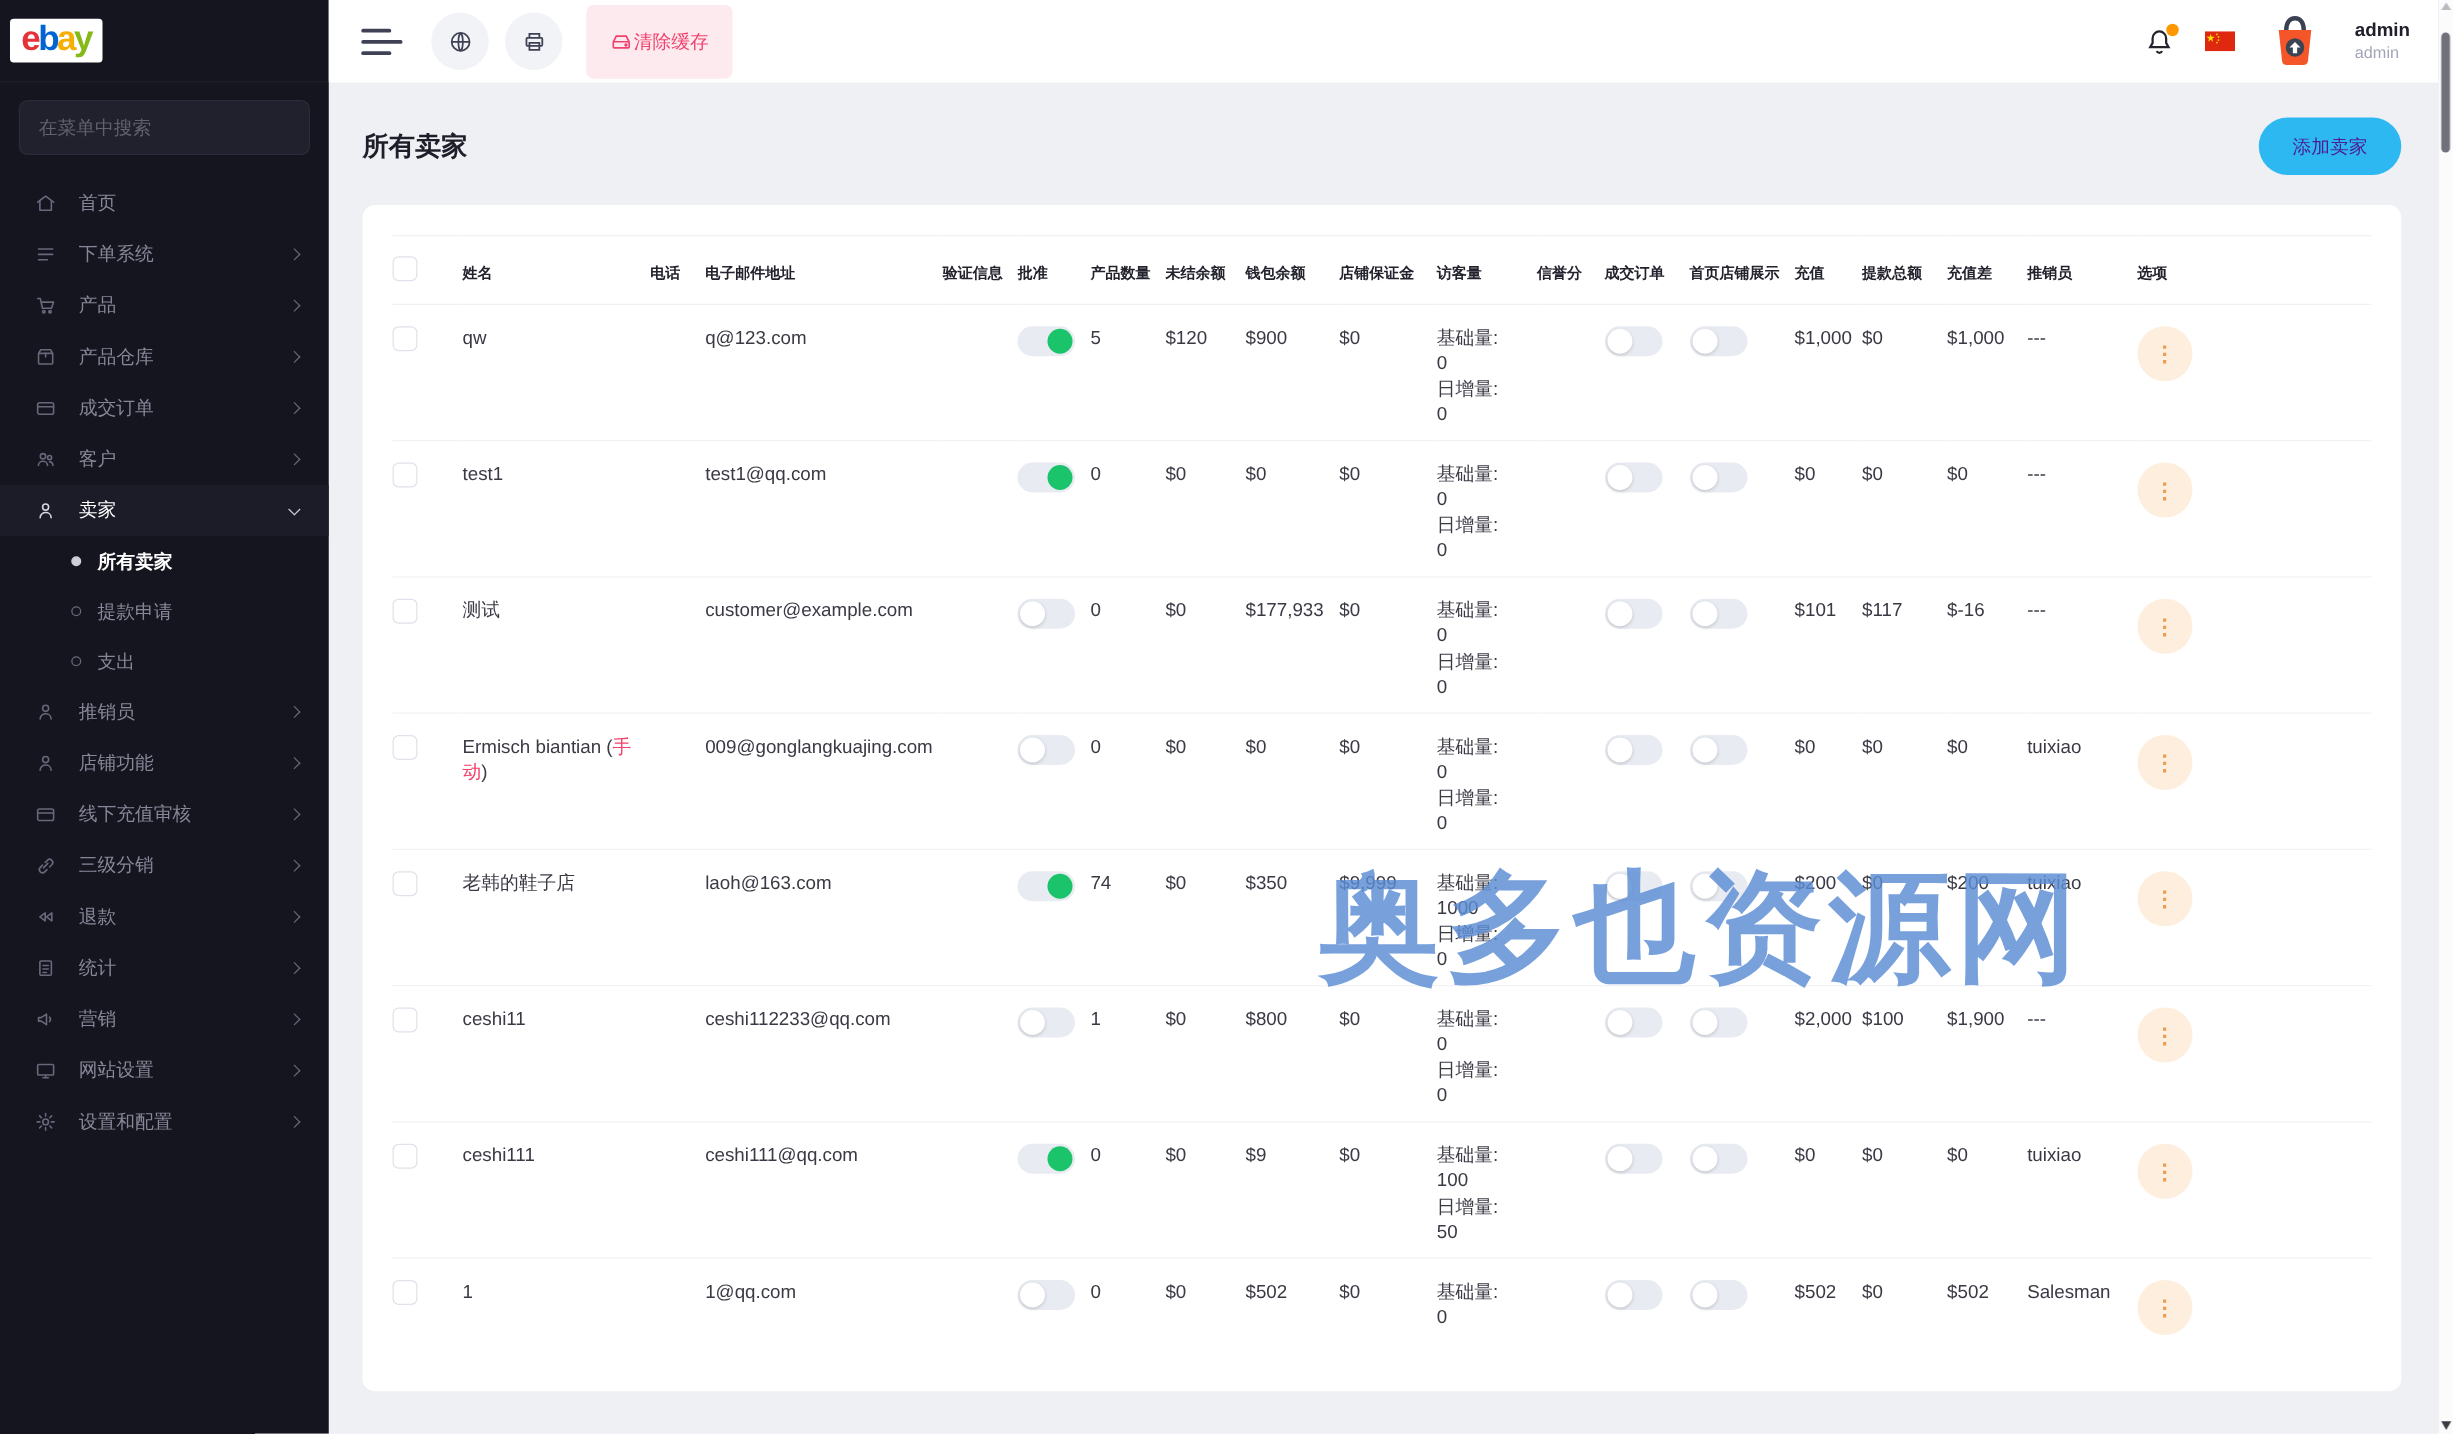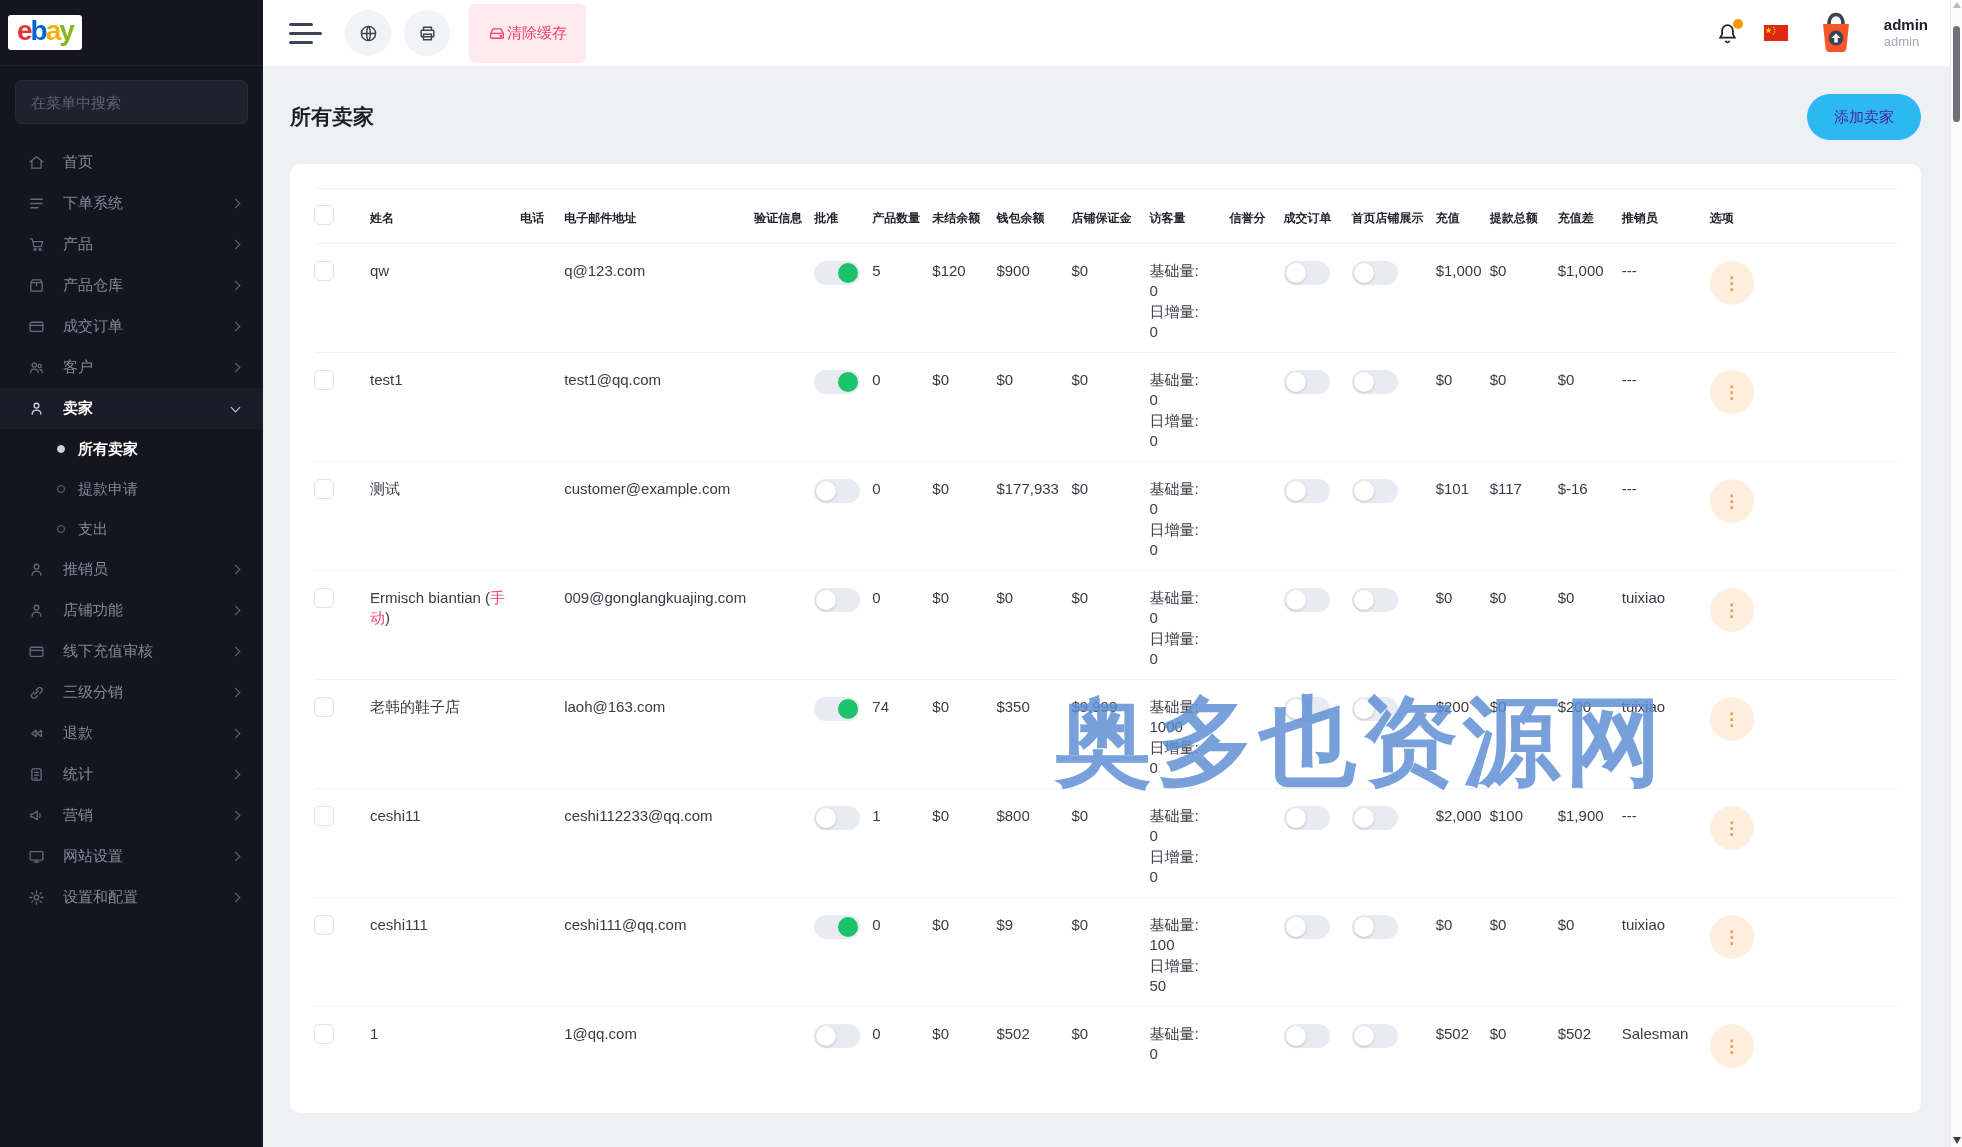--- a/index.html
+++ b/index.html
@@ -20,21 +20,21 @@
   .side-search input { width:100%; background:#21212e; border:1px solid #2a2a39; border-radius:7px; height:44px; padding:16px 15px; color:#b9b9c7; font-size:15px; outline:none; }
   .side-search input::placeholder { color:#60606e; }
   .menu { padding-top:8px; }
   .menu-item { display:flex; align-items:center; height:41px; padding:0 24px 0 28px; font-size:15px; color:#878799; cursor:pointer; }
   .menu-item .mi-icon { width:21px; margin-right:14px; display:flex; align-items:center; color:#68687c; }
   .mi-icon svg { width:17px; height:17px; }
   .menu-item .label { flex:1; }
   .chev { width:7px; height:7px; border-right:1.6px solid #68687c; border-bottom:1.6px solid #68687c; display:inline-block; }
   .chev.r { transform:rotate(-45deg); }
   .chev.d { transform:rotate(45deg); margin-top:-3px; border-color:#cfcfda; }
-  .menu-item.active { color:#ffffff; background:#1c1c29; font-weight:bold; }
+  .menu-item.active { color:#ffffff; background:#1c1c29; font-weight:normal; }
   .menu-item.active .mi-icon { color:#d6d6e0; }
   .submenu-item { display:flex; align-items:center; height:40px; padding-left:57px; font-size:15px; color:#878799; cursor:pointer; }
   .submenu-item .dot { width:8px; height:8px; border:1.5px solid #68687c; border-radius:50%; margin-right:13px; }
   .submenu-item.active { color:#fff; font-weight:bold; }
   .submenu-item.active .dot { background:#cfcfda; border-color:#cfcfda; }
 
   
   .main { flex:1; display:flex; flex-direction:column; min-width:0; }
   .topbar { height:66px; background:#fff; display:flex; align-items:center; padding:0 34px 0 26px; }
   .hamburger { display:flex; flex-direction:column; gap:6px; cursor:pointer; margin-right:10px; }

